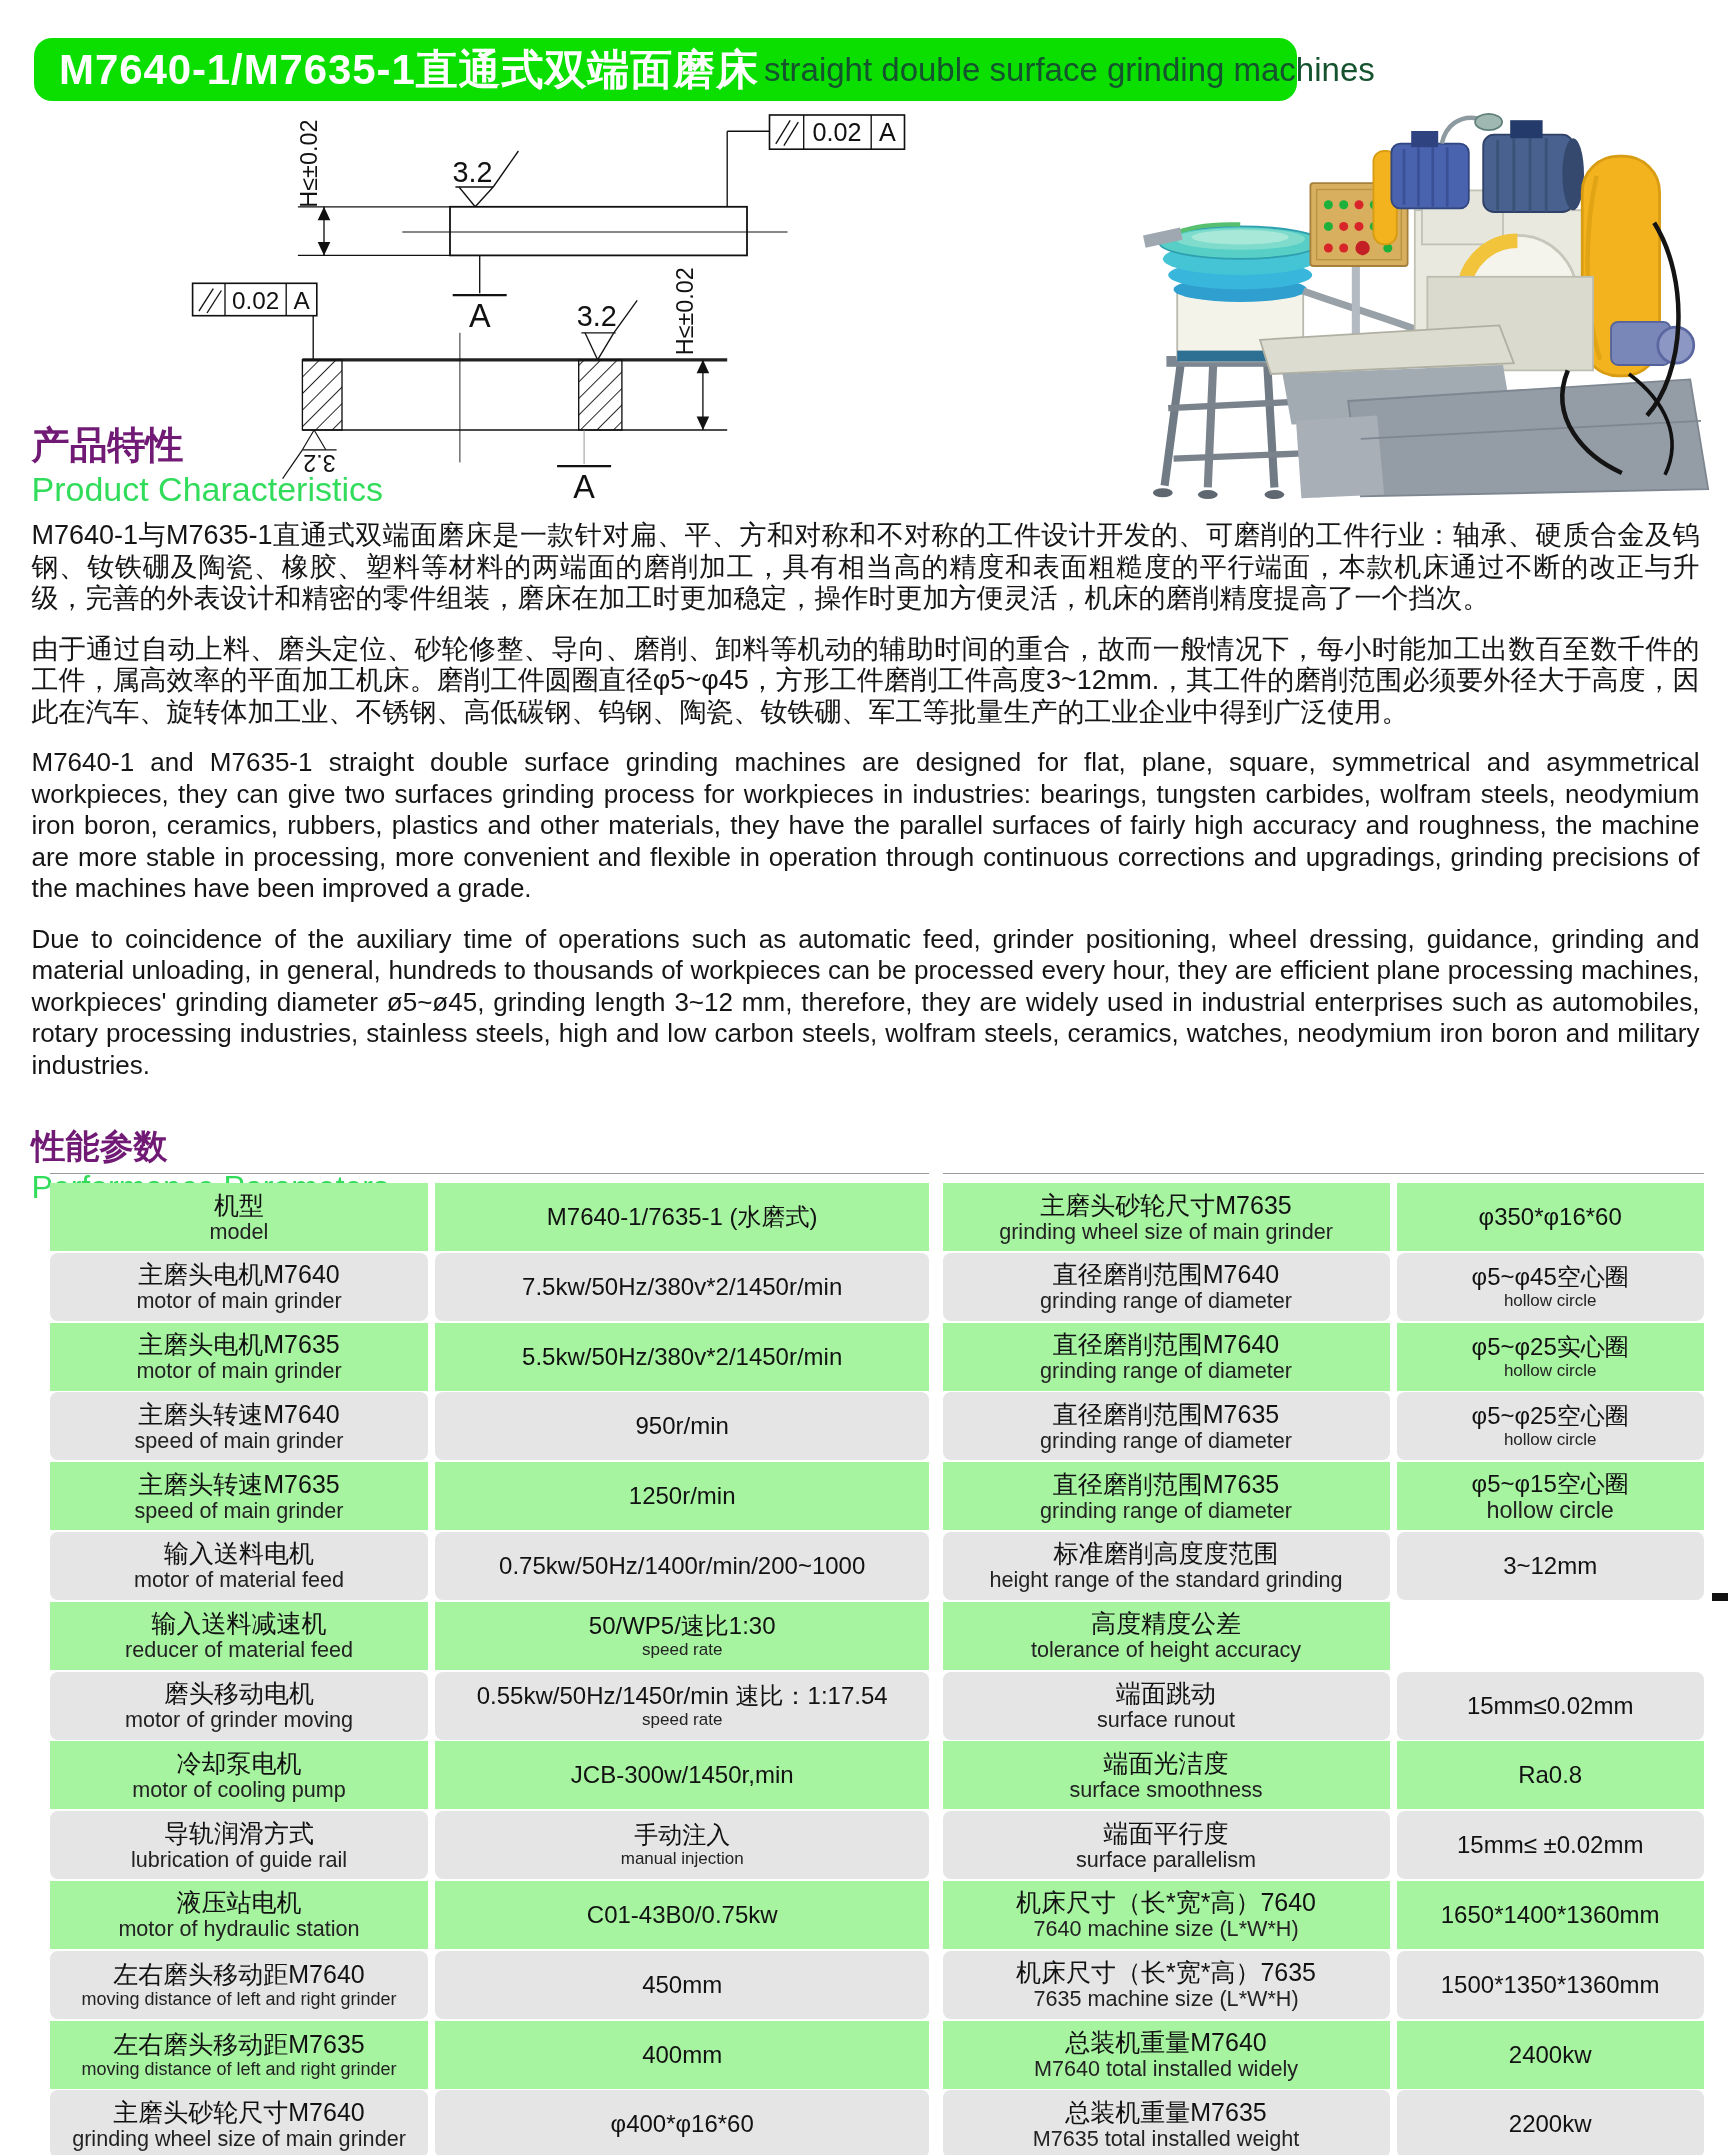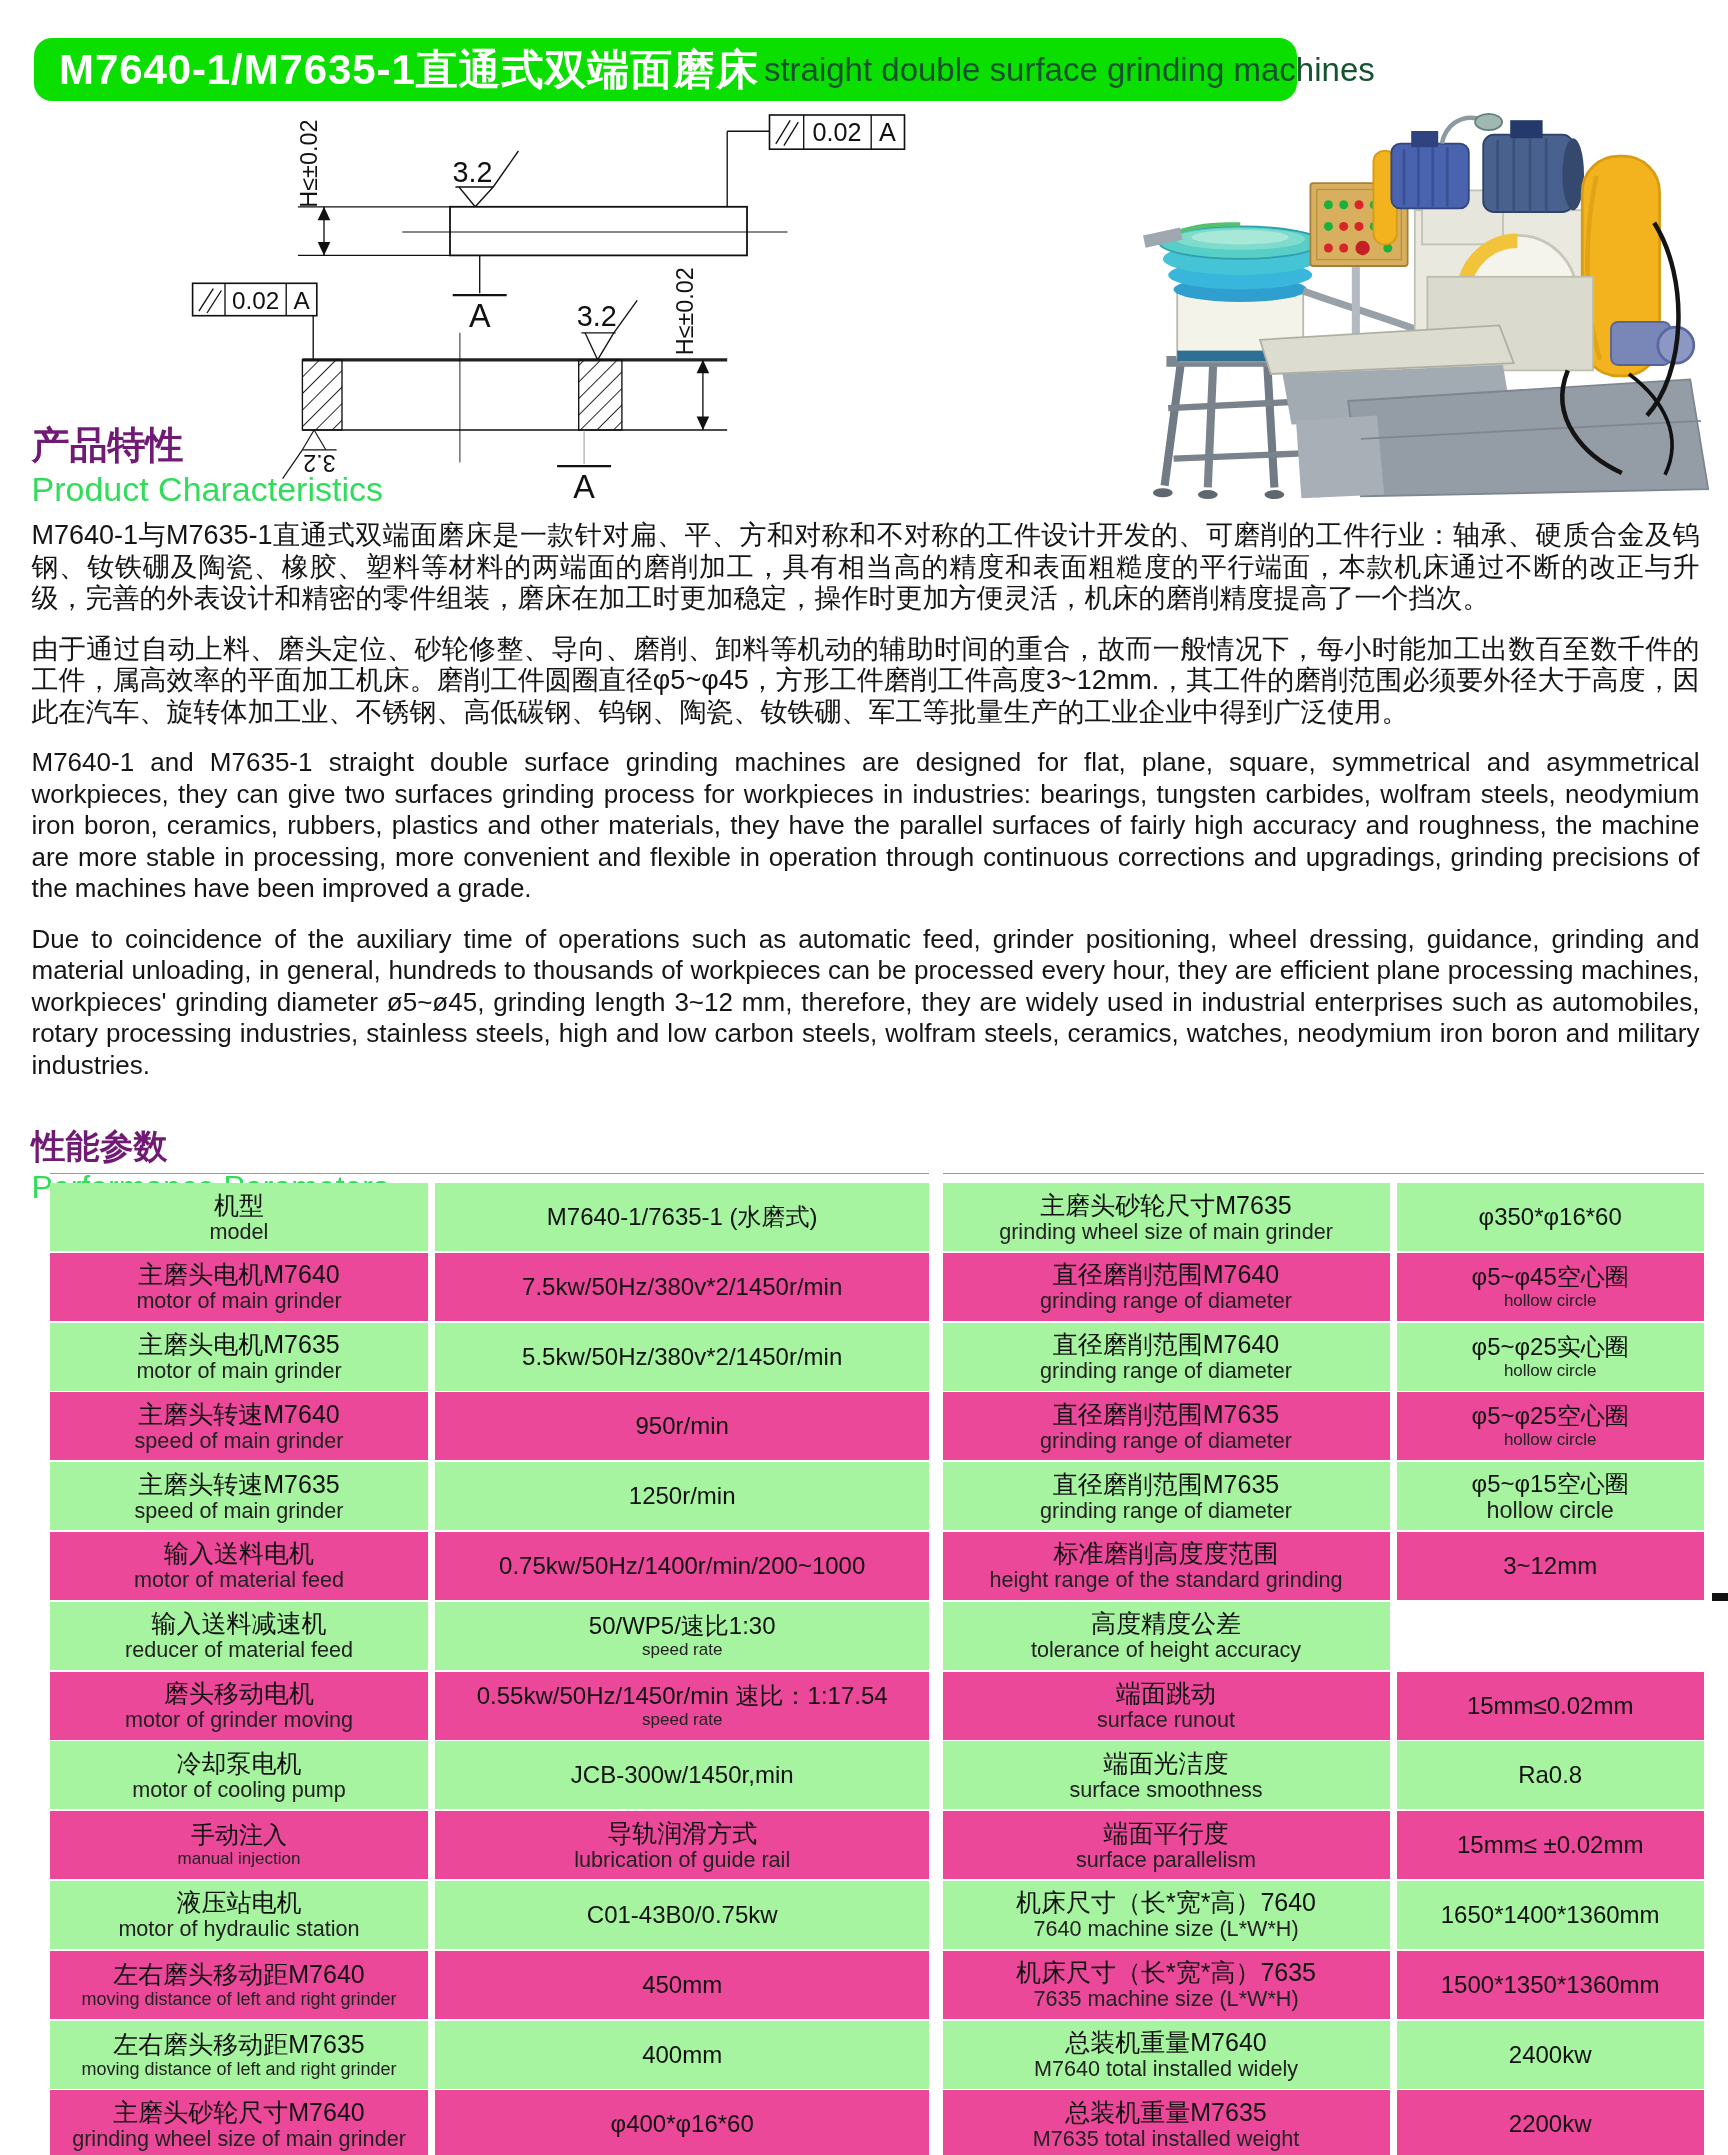--- a/index.html
+++ b/index.html
@@ -36,21 +36,21 @@
 
   
   .tables{position:absolute;left:50px;top:1173px;width:1654px;display:flex;gap:13.5px;}
   .ptable{display:grid;grid-auto-rows:68px;row-gap:1.8px;border-top:1.8px solid #9a9a9a;padding-top:9px;}
   #table-left{width:879px;}
   #table-right{width:761px;}
   .prow{display:grid;column-gap:7.2px;}
   #table-left .prow{grid-template-columns:378px 494px;}
   #table-right .prow{grid-template-columns:447px 307px;}
   .prow.green .cell{background:#A6F3A0;}
-  .prow.gray  .cell{background:#ec4899;}
+  .prow.gray  .cell{background:#e5e5e5;border-radius:8px;}
   .cell{display:flex;flex-direction:column;align-items:center;justify-content:center;text-align:center;overflow:hidden;}
   .lcn{font-size:25px;line-height:29px;color:#111;}
   .len{font-size:21.6px;line-height:24px;color:#222;}
   .len.small{font-size:18px;line-height:21px;}
   .vmain{font-size:24px;line-height:28px;color:#111;}
   .vsub{font-size:17px;line-height:20px;color:#222;}
   .vsub.large{font-size:23.4px;line-height:25px;}
 
   .edge-dash{position:absolute;left:1712px;top:1593px;width:16px;height:8px;background:#111;}
 </style>
@@ -338,27 +338,27 @@
           <div class="cell">
             <div class="lcn">冷却泵电机</div>
             <div class="len">motor of cooling pump</div>
           </div>
           <div class="cell">
             <div class="vmain">JCB-300w/1450r,min</div>
           </div>
         </div>
         <div class="prow gray">
           <div class="cell">
+            <div class="lcn">导轨润滑方式</div>
+            <div class="len">lubrication of guide rail</div>
+          </div>
+          <div class="cell">
             <div class="vmain">手动注入</div>
             <div class="vsub">manual injection</div>
           </div>
-          <div class="cell">
-            <div class="lcn">导轨润滑方式</div>
-            <div class="len">lubrication of guide rail</div>
-          </div>
         </div>
         <div class="prow green">
           <div class="cell">
             <div class="lcn">液压站电机</div>
             <div class="len">motor of hydraulic station</div>
           </div>
           <div class="cell">
             <div class="vmain">C01-43B0/0.75kw</div>
           </div>
         </div>

